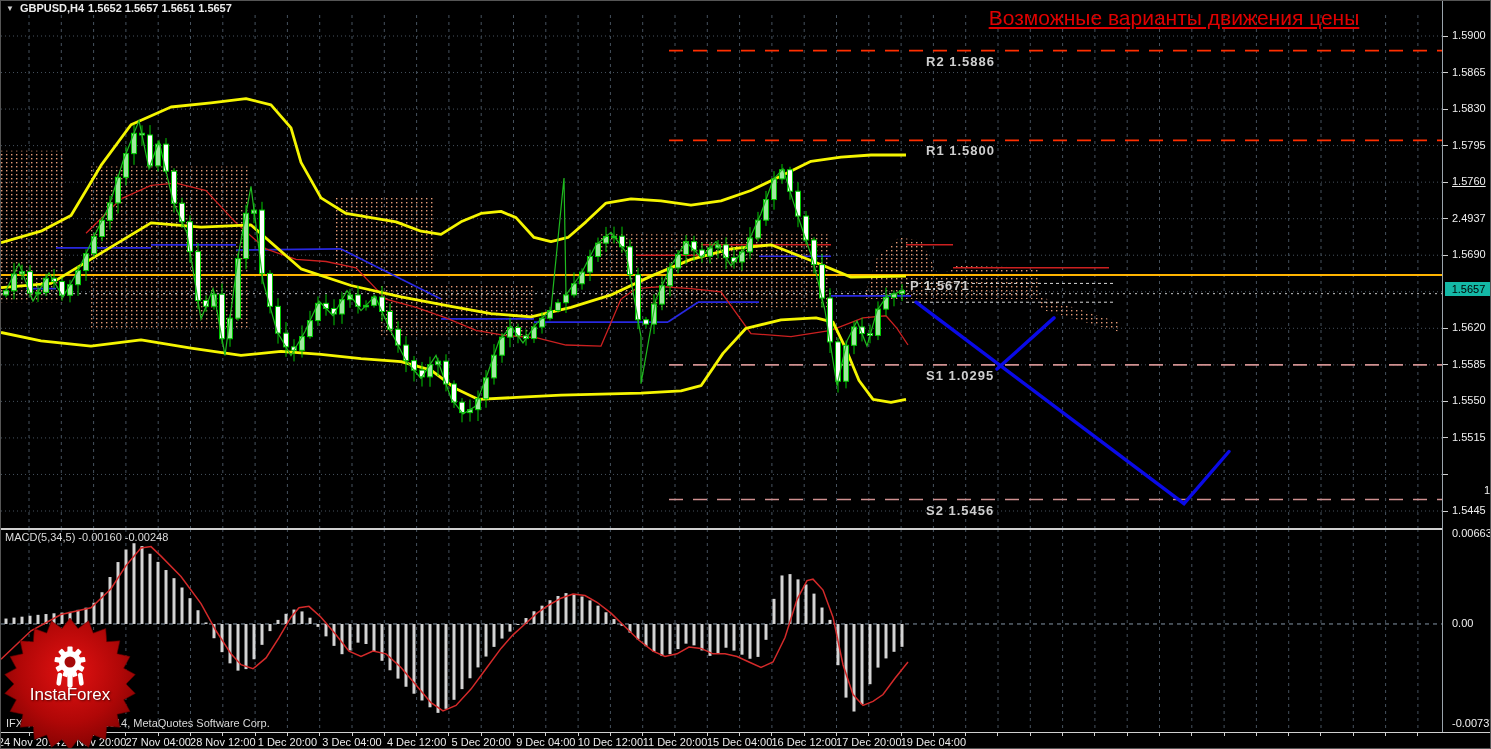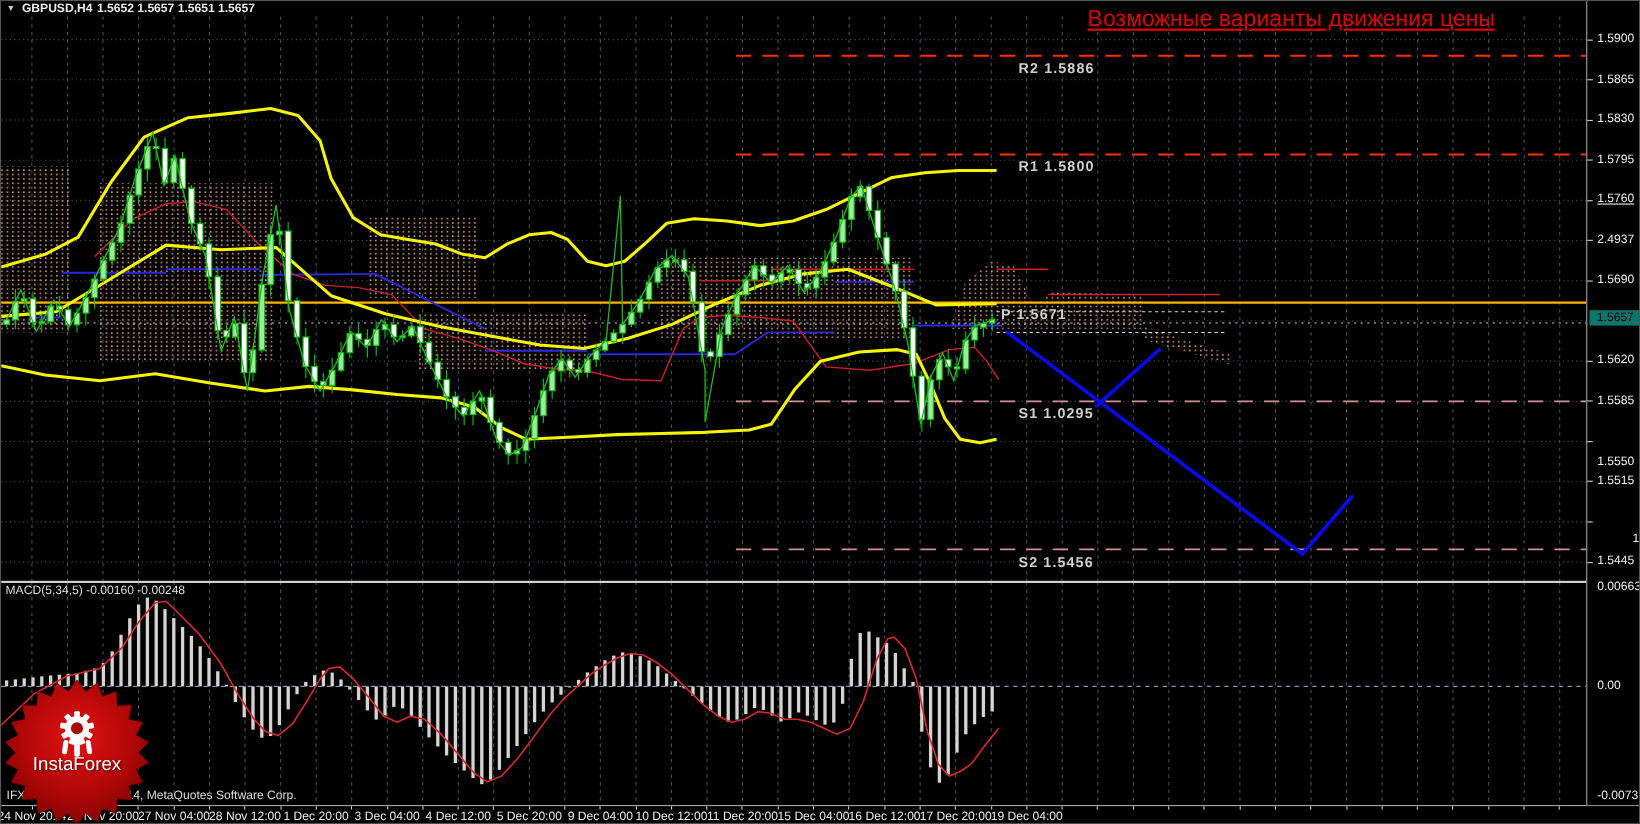--- a/index.html
+++ b/index.html
@@ -11,21 +11,21 @@
   .header span{margin-right:4px;}
   .annotation{left:950px;top:5px;width:446px;text-align:center;z-index:7;}
   .annotation div{font-size:21px;line-height:23px;color:#e00000;text-decoration:underline;white-space:nowrap;}
   .pivot-label{color:#cfcfcf;font-size:13px;font-weight:bold;z-index:6;white-space:nowrap;
                text-shadow:1px 1px 1px #000;letter-spacing:1px;}
   .macd-title{left:4px;top:530px;font-size:11px;color:#dcdcdc;z-index:6;}
   .copyright{left:5px;top:716px;font-size:11px;color:#dadada;z-index:9;white-space:nowrap;}
   .price-axis{left:1441px;top:0;width:50px;height:731px;background:#000;border-left:1px solid #9aa4ac;z-index:5;}
   .axis-label{position:absolute;left:9px;color:#f0f0f0;font-size:11px;white-space:nowrap;}
   .axis-tick{position:absolute;left:0;width:5px;height:1px;background:#cfcfcf;}
-  .price-box{position:absolute;left:2px;width:47px;height:14px;background:#0f766e;color:#000;
+  .price-box{position:absolute;left:2px;width:47px;height:14px;background:#14b8a6;color:#000;
              font-size:11px;text-align:center;line-height:14px;z-index:6;}
   .sep{left:0;width:1491px;background:#d0d0d0;z-index:4;}
   .time-axis{left:0;top:732px;width:1491px;height:17px;background:#000;z-index:5;}
   .time-label{position:absolute;top:3px;color:#ececec;font-size:11px;white-space:nowrap;transform:translateX(-50%);}
   .time-tick{position:absolute;top:0;width:1px;height:3px;background:#cfcfcf;}
   .logo{left:1px;top:617px;width:136px;height:132px;z-index:10;}
   .logo-text{left:2px;top:684px;width:134px;text-align:center;color:#fff;font-size:17px;z-index:11;
              text-shadow:1px 1px 2px rgba(0,0,0,.6);}
   svg{display:block;}
 </style>
@@ -561,21 +561,21 @@
       <div class="axis-label" style="top: 174.154px; text-decoration: underline;">1.5760</div>
       <div class="axis-tick" style="top: 217px;"></div>
       <div class="axis-label" style="top: 210.692px;">2.4937</div>
       <div class="axis-tick" style="top: 254px;"></div>
       <div class="axis-label" style="top: 247.231px;">1.5690</div>
       <div class="axis-tick" style="top: 327px;"></div>
       <div class="axis-label" style="top: 320.308px;">1.5620</div>
       <div class="axis-tick" style="top: 363px;"></div>
       <div class="axis-label" style="top: 356.846px;">1.5585</div>
       <div class="axis-tick" style="top: 400px;"></div>
-      <div class="axis-label" style="top: 393.385px; margin-top: 20px;">1.5550</div>
+      <div class="axis-label" style="top: 393.385px;">1.5550</div>
       <div class="axis-tick" style="top: 436px;"></div>
       <div class="axis-label" style="top: 429.923px;">1.5515</div>
       <div class="axis-tick" style="top: 473px;"></div>
       <div class="axis-label" style="top: 483px; margin-left: 32px;">1.5480</div>
       <div class="axis-tick" style="top: 510px;"></div>
       <div class="axis-label" style="top: 503px;">1.5445</div>
       <div class="axis-label" style="top: 526px;">0.00663</div>
       <div class="axis-label" style="top: 615.979px;">0.00</div>
       <div class="axis-label" style="top: 716px;">-0.00737</div>
     </div>

